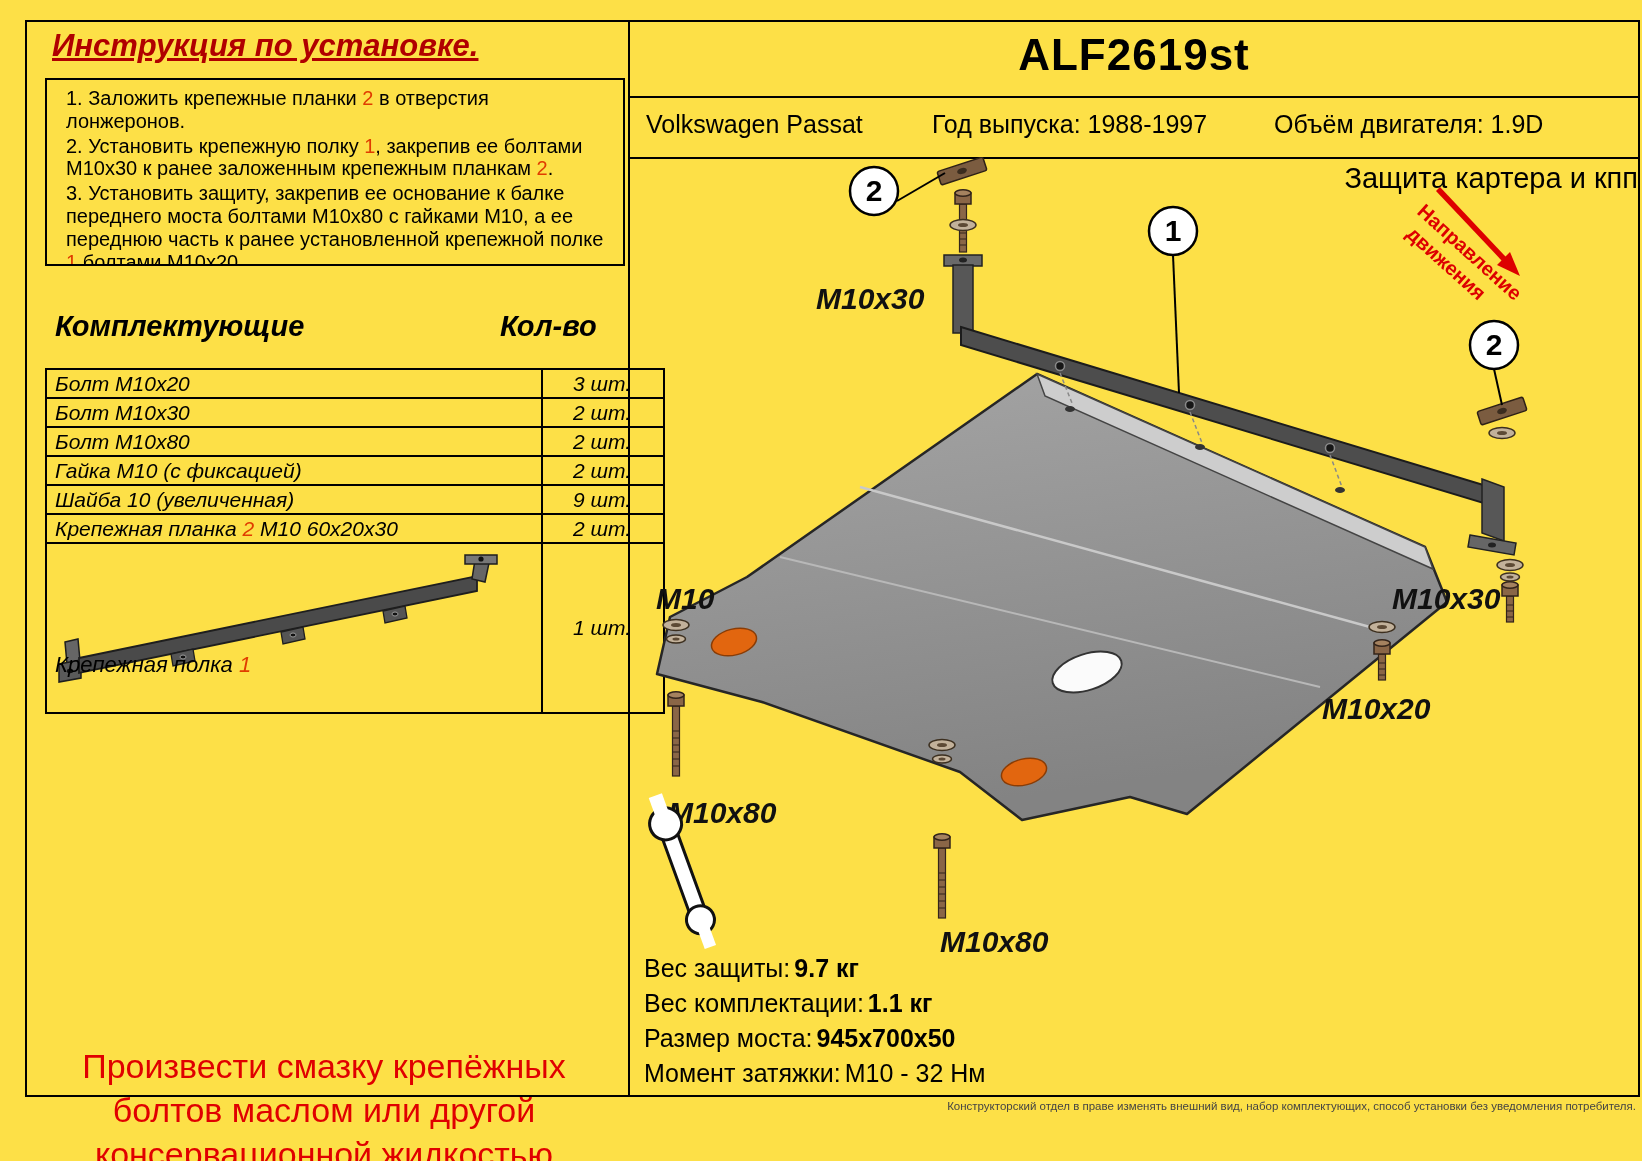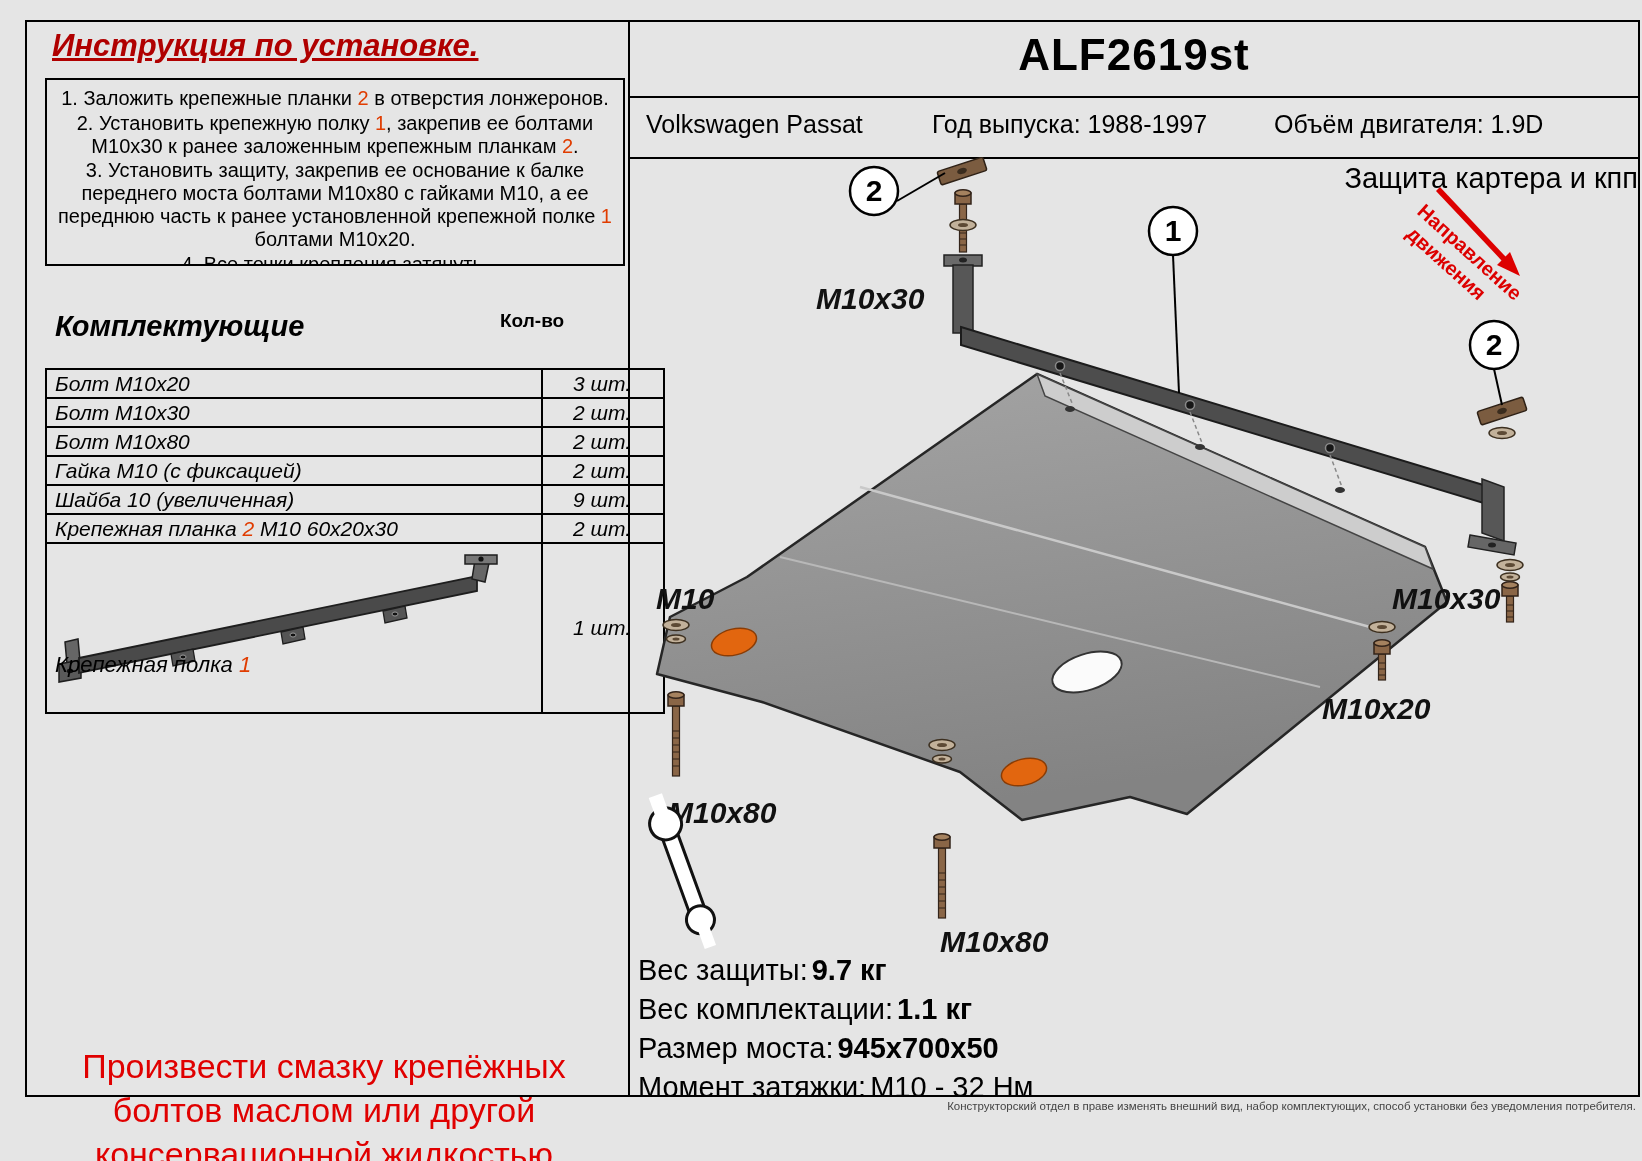--- a/index.html
+++ b/index.html
@@ -1,44 +1,44 @@
 <!DOCTYPE html>
 <html><head>
 <meta charset="utf-8">
 <style>
   html,body{margin:0;padding:0;background:#fff;}
-  .page{position:relative;width:1642px;height:1161px;background:#e5e5e5;overflow:hidden;
+  .page{position:relative;width:1642px;height:1161px;background:#fde047;overflow:hidden;
         font-family:"Liberation Sans",sans-serif;color:#000;}
   .left-outline{position:absolute;left:25px;top:20px;width:605px;height:1077px;
         border:2px solid #000;box-sizing:border-box;}
   .right-panel{position:absolute;left:628px;top:20px;width:1012px;height:1077px;
         border:2px solid #000;box-sizing:border-box;}
   .pn{position:absolute;top:8px;left:0;width:100%;text-align:center;
       font-size:44px;font-weight:bold;letter-spacing:1px;}
   .hline{position:absolute;left:0;width:100%;height:2px;background:#000;}
   .hdr-cell{position:absolute;top:88px;font-size:25px;white-space:nowrap;}
   .diagram-title{position:absolute;top:140px;left:0;width:100%;text-align:right;
       font-size:29px;z-index:3;}
   .svg-wrap{position:absolute;top:135px;left:0;width:1008px;height:806px;z-index:1;}
-  .specs{position:absolute;left:8px;top:932px;font-size:29px;z-index:4;}
+  .specs{position:absolute;left:14px;top:932px;font-size:25px;z-index:4;}
   .spec-line{margin-bottom:6px;white-space:nowrap;}
   .spec-line .b{font-weight:bold;}
   .spec-line span{margin-right:4px;}
   .footer{position:absolute;left:628px;top:1100px;width:1008px;text-align:right;
       font-size:11.5px;color:#444;}
   
   .instr-title{position:absolute;left:52px;top:28px;font-size:31px;font-weight:bold;
       font-style:italic;color:#b00000;text-decoration:underline;}
   .instr-box{position:absolute;left:45px;top:78px;width:580px;height:188px;
-      border:2px solid #000;box-sizing:border-box;padding:5px 8px;
-      font-size:20px;line-height:1.14;overflow:hidden;text-align:center;}
+      border:2px solid #000;box-sizing:border-box;padding:5px 19px;
+      font-size:20px;line-height:1.14;overflow:hidden;}
   .instr-box p{margin:2px 0;}
   .red-num{color:#e03c00;}
   .ph-name{position:absolute;left:55px;top:310px;font-size:29px;font-weight:bold;font-style:italic;}
-  .ph-qty{position:absolute;left:500px;top:310px;font-size:19px;font-weight:bold;}
+  .ph-qty{position:absolute;left:500px;top:310px;font-size:29px;font-weight:bold;font-style:italic;}
   .parts-table{position:absolute;left:45px;top:368px;width:580px;border-collapse:collapse;
       table-layout:fixed;}
   .parts-table td{border:2px solid #000;font-style:italic;font-size:21px;padding:1px 8px;}
   .parts-table tr{height:29px;}
   .parts-table tr.tall{height:170px;}
   td.pname{width:478px;}
   td.pqty{width:102px;text-align:center;padding-right:10px;}
   td.tallcell{position:relative;padding:0;}
   .mini-bracket{position:absolute;left:4px;top:4px;}
   .shelf-label{position:absolute;left:8px;bottom:34px;font-style:italic;font-size:22px;}

